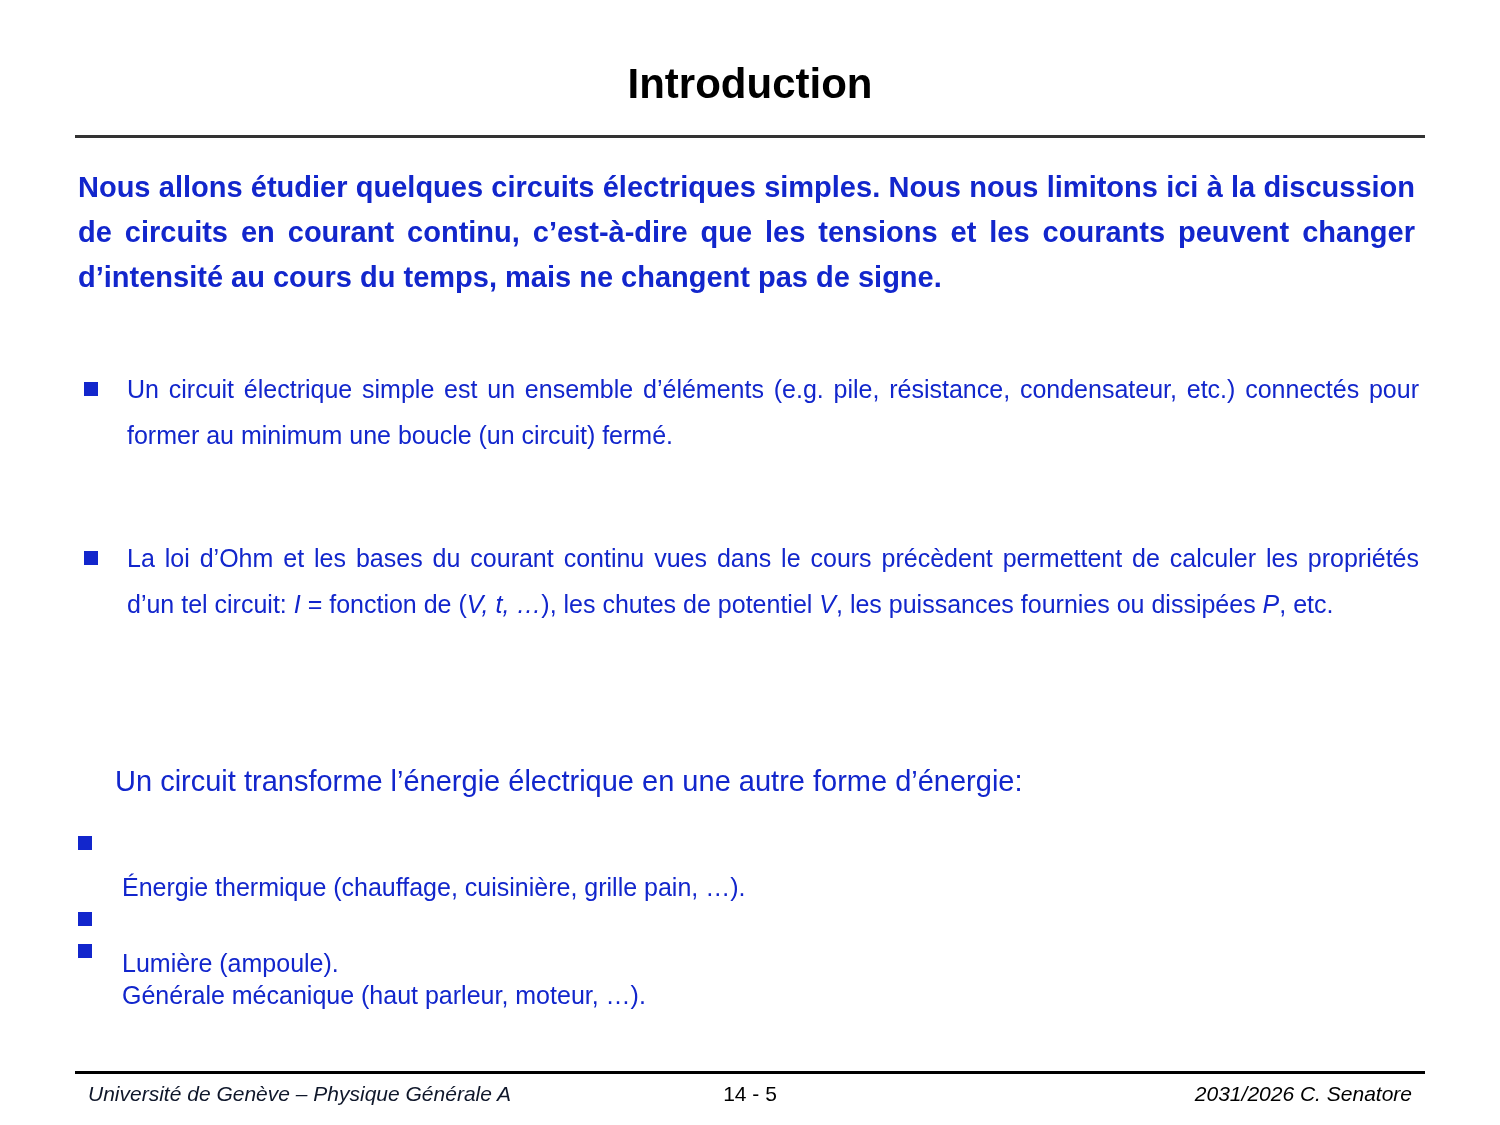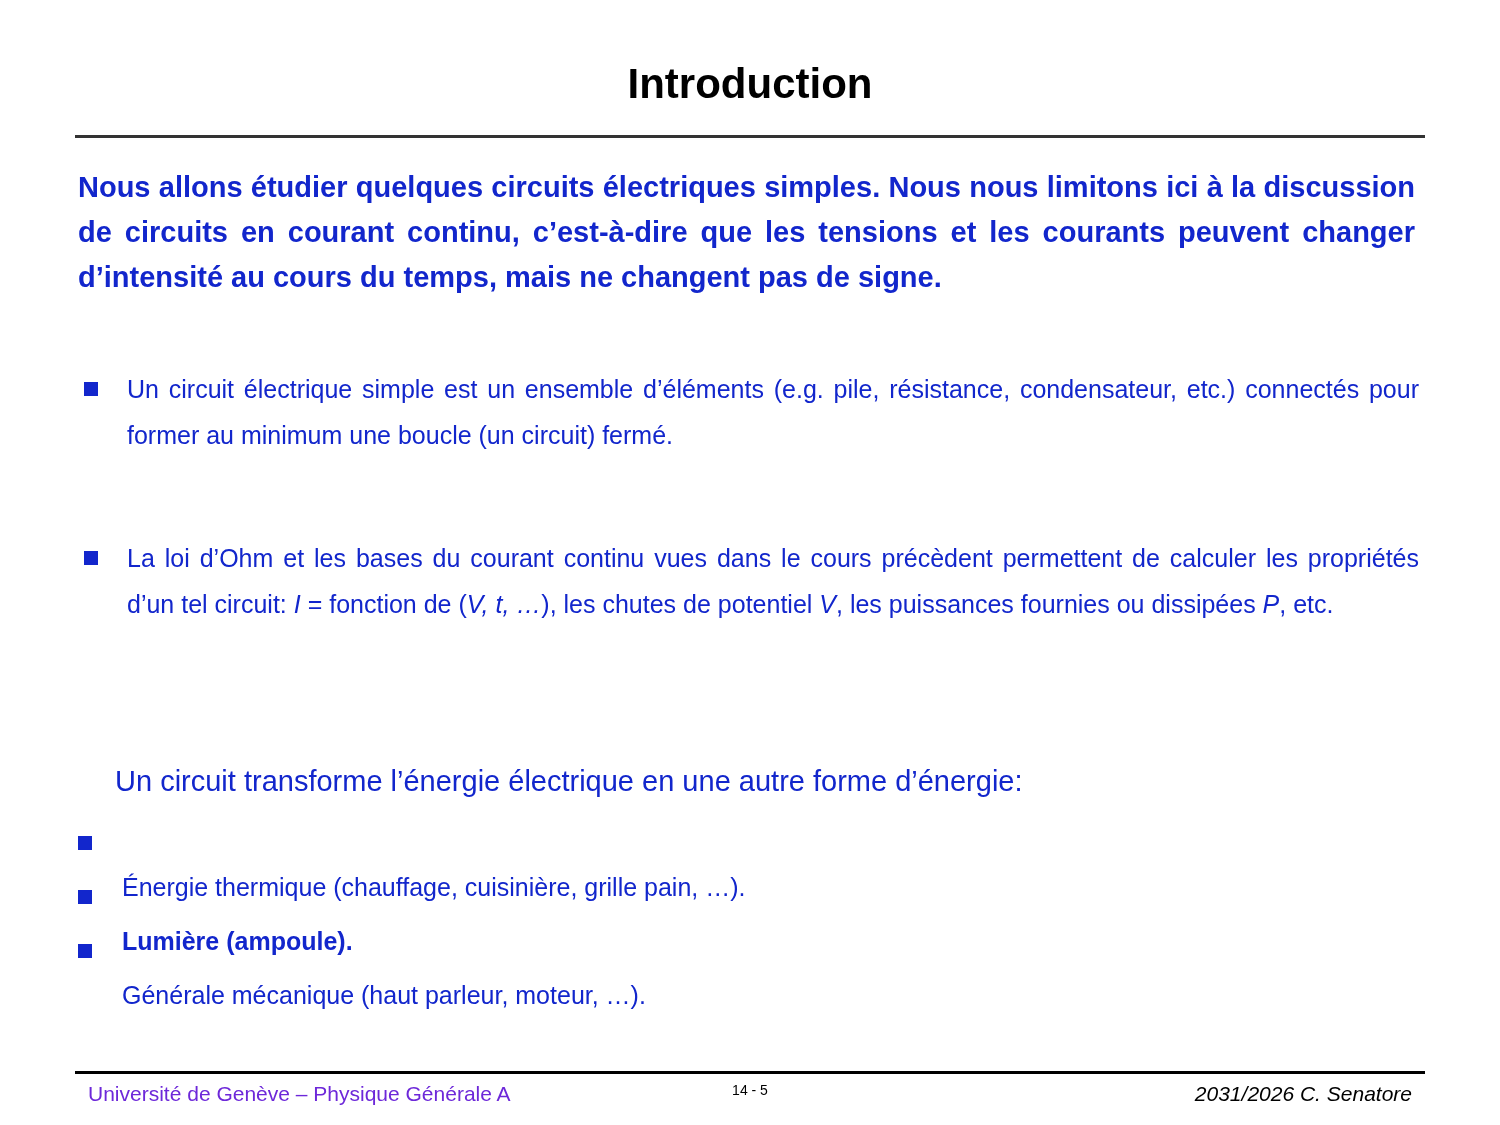--- a/index.html
+++ b/index.html
@@ -108,21 +108,21 @@
   .para.transform {
     position: absolute;
     left: 78px;
     top: 594px;
     width: 1337px;
     text-align: left;
     margin-left: 37px;
   }
 
   .b3 { left: 78px; top: 655px; }
-  .b4 { left: 78px; top: 709px; font-weight: bold; }
+  .b4 { left: 78px; top: 731px; }
   .b5 { left: 78px; top: 763px; }
   .b3 .bullet-marker,
   .b4 .bullet-marker,
   .b5 .bullet-marker {
     margin-right: 30px;
   }
 
   em.sym {
     font-style: italic;
   }
@@ -143,31 +143,32 @@
     top: 1082px;
     width: 1500px;
     height: 40px;
   }
 
   .footer-left {
     position: absolute;
     left: 88px;
     top: 0;
     font-size: 21px;
-    color: #6d28d9;
+    font-style: italic;
+    color: #0f172a;
     white-space: nowrap;
   }
 
   .footer-center {
     position: absolute;
     left: 0;
     top: 0;
     width: 1500px;
     text-align: center;
-    font-size: 14px;
+    font-size: 21px;
     color: #000000;
   }
 
   .footer-right {
     position: absolute;
     right: 88px;
     top: 0;
     font-size: 21px;
     font-style: italic;
     color: #000000;

